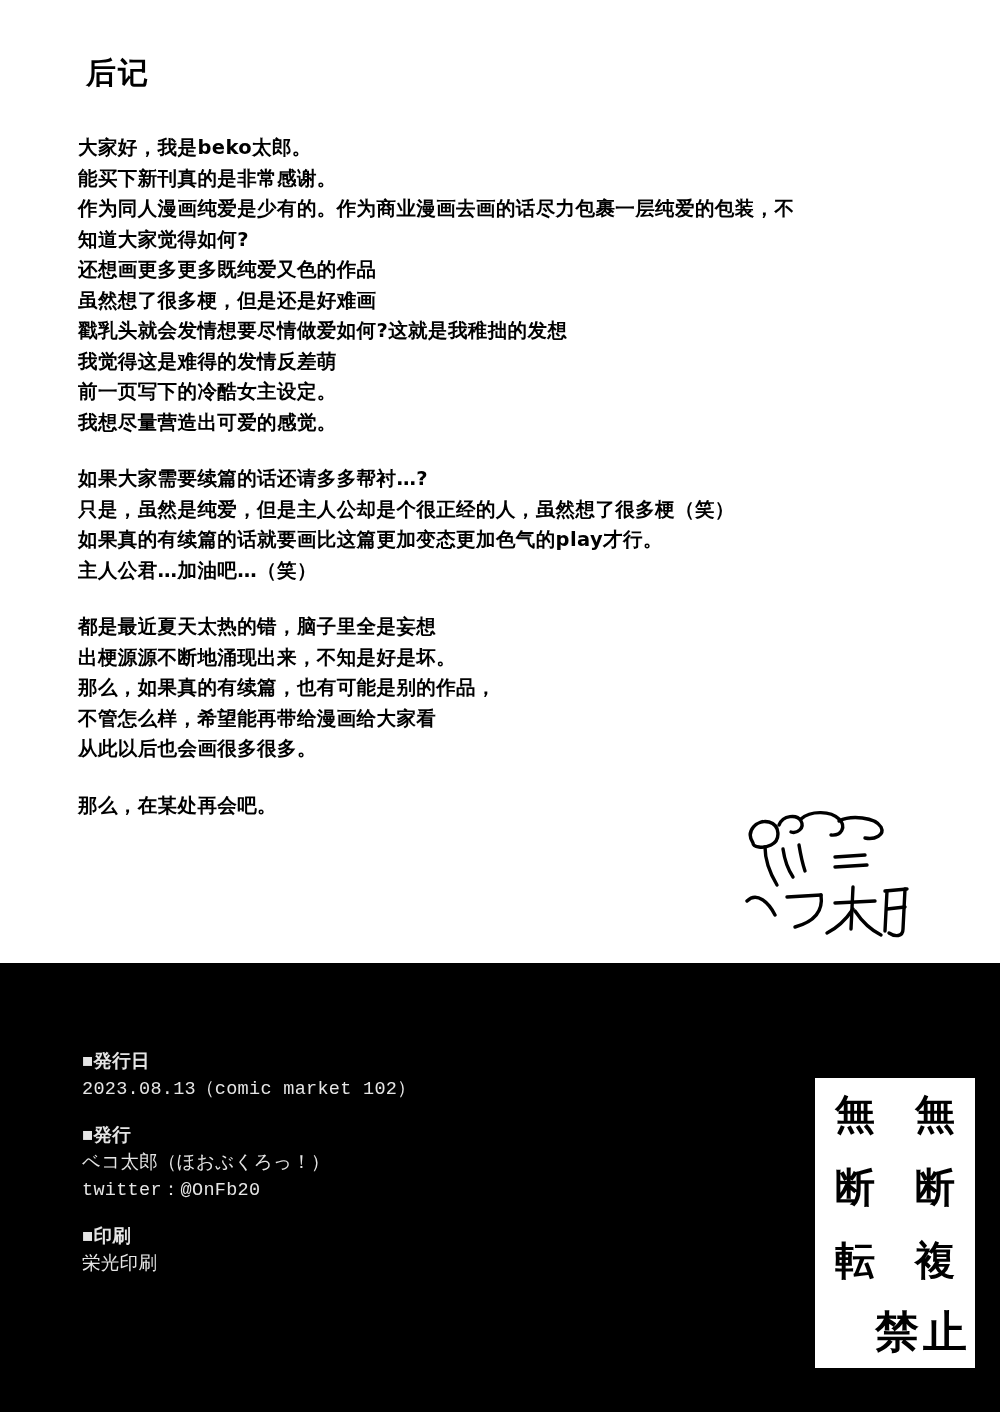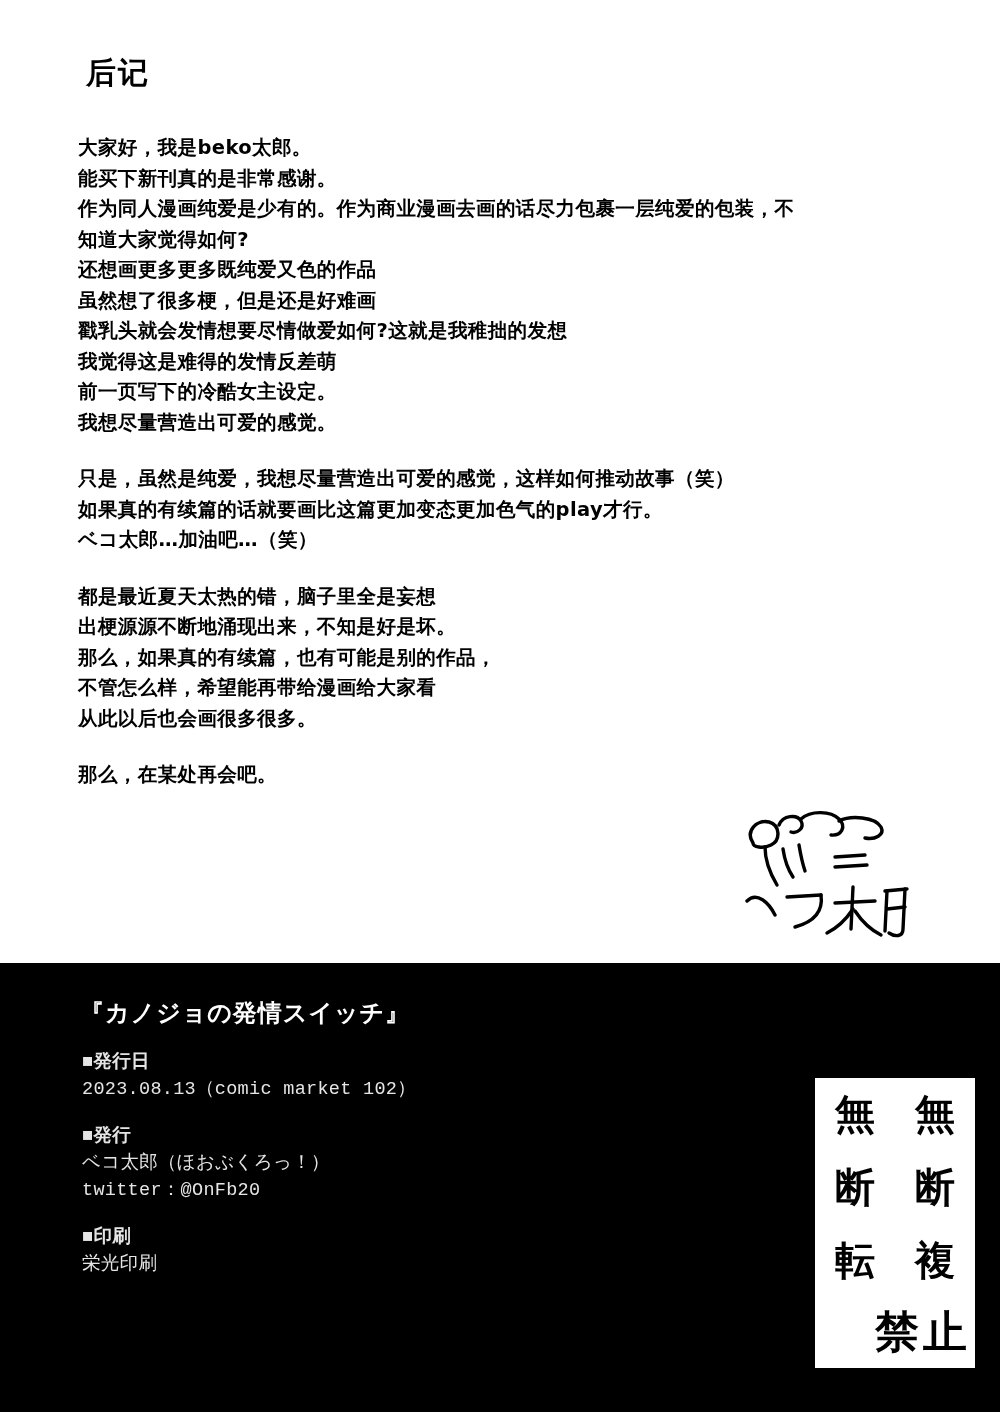--- a/index.html
+++ b/index.html
@@ -155,23 +155,24 @@
       <span class="aw-line">作为同人漫画纯爱是少有的。作为商业漫画去画的话尽力包裹一层纯爱的包装，不</span>
       <span class="aw-line">知道大家觉得如何?</span>
       <span class="aw-line">还想画更多更多既纯爱又色的作品</span>
       <span class="aw-line">虽然想了很多梗，但是还是好难画</span>
       <span class="aw-line">戳乳头就会发情想要尽情做爱如何?这就是我稚拙的发想</span>
       <span class="aw-line">我觉得这是难得的发情反差萌</span>
       <span class="aw-line">前一页写下的冷酷女主设定。</span>
       <span class="aw-line">我想尽量营造出可爱的感觉。</span>
     </p>
     <p>
-      <span class="aw-line">只是，虽然是纯爱，我想尽量营造出可爱的感觉，这样如何推动故事（笑）</span>
+      <span class="aw-line">如果大家需要续篇的话还请多多帮衬…?</span>
+      <span class="aw-line">只是，虽然是纯爱，但是主人公却是个很正经的人，虽然想了很多梗（笑）</span>
       <span class="aw-line">如果真的有续篇的话就要画比这篇更加变态更加色气的play才行。</span>
-      <span class="aw-line">ベコ太郎…加油吧…（笑）</span>
+      <span class="aw-line">主人公君…加油吧…（笑）</span>
     </p>
     <p>
       <span class="aw-line">都是最近夏天太热的错，脑子里全是妄想</span>
       <span class="aw-line">出梗源源不断地涌现出来，不知是好是坏。</span>
       <span class="aw-line">那么，如果真的有续篇，也有可能是别的作品，</span>
       <span class="aw-line">不管怎么样，希望能再带给漫画给大家看</span>
       <span class="aw-line">从此以后也会画很多很多。</span>
     </p>
     <p>
       <span class="aw-line">那么，在某处再会吧。</span>
@@ -203,21 +204,20 @@
       <path d="M150 86 L172 84"></path>
       <path d="M152 86 L150 126"></path>
       <path d="M152 104 L170 102"></path>
       <path d="M170 84 L168 124 C168 132, 160 132, 154 128"></path>
     </g>
   </svg>
 </div>
 
 <div class="colophon">
 
-  <div class="col-title">『カノジョの発情スイッチ』</div>
 
   <div class="col-info">
 
     <div class="col-block">
       <span class="col-head">■発行日</span>
       <span class="col-row">2023.08.13（comic market 102）</span>
     </div>
 
     <div class="col-block">
       <span class="col-head">■発行</span>

